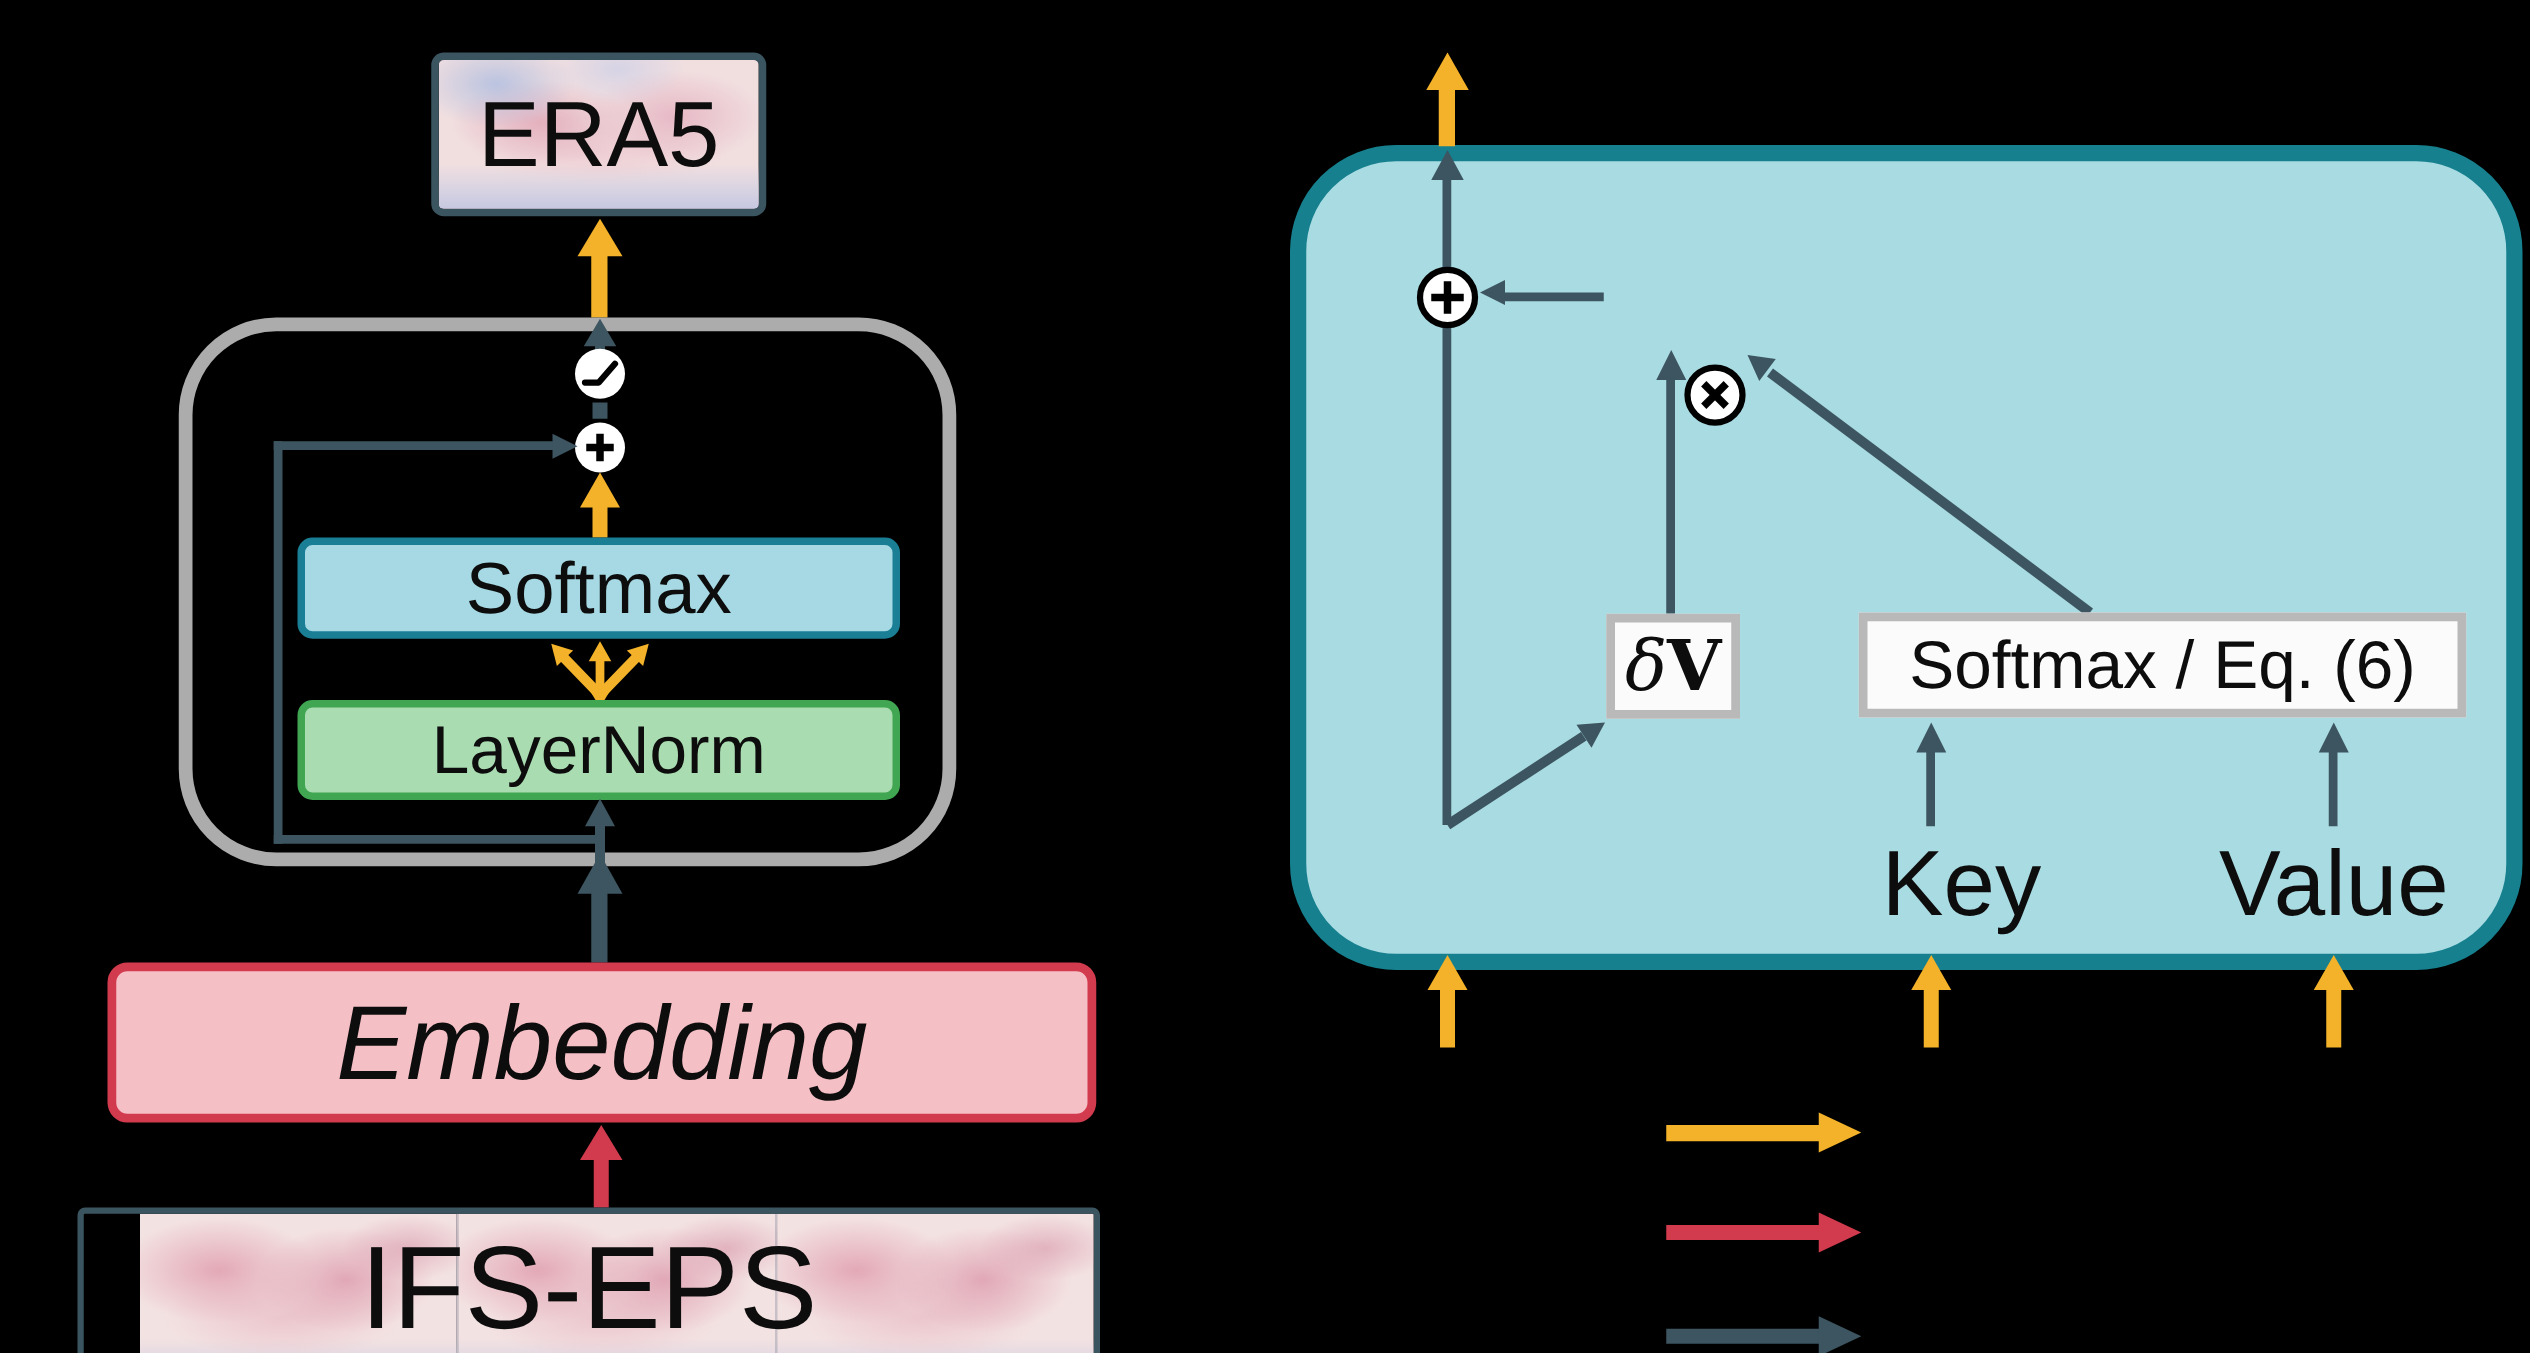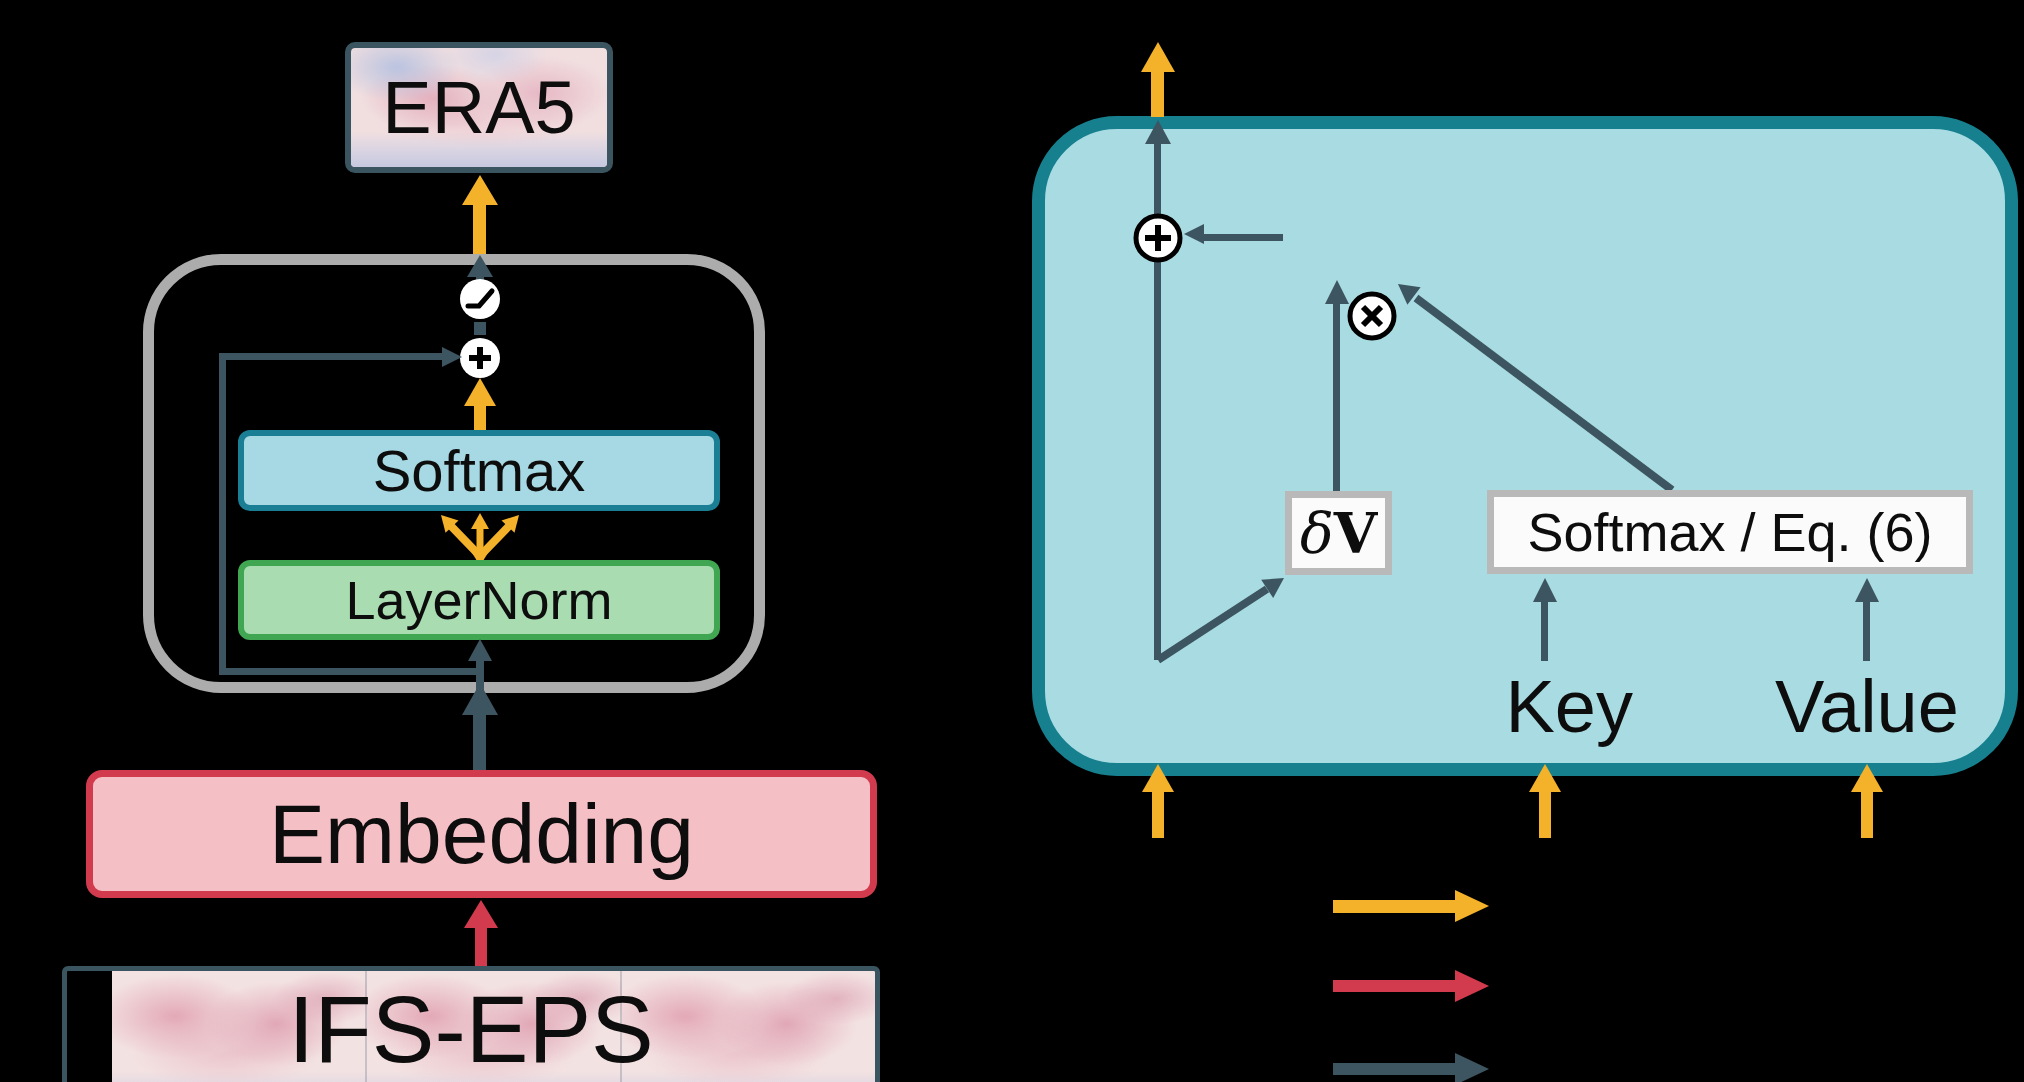--- a/index.html
+++ b/index.html
@@ -113,21 +113,21 @@
     <div class="tri" style="left:468px;top:611px;border-left:12px solid transparent;border-right:12px solid transparent;border-bottom:22px solid var(--slate);"></div>
     <div class="shaft" style="left:476px;top:631px;width:8px;height:36px;background:var(--slate);"></div>
   </div>
 
   <div>
     <div class="tri" style="left:462px;top:655px;border-left:18px solid transparent;border-right:18px solid transparent;border-bottom:32px solid var(--slate);"></div>
     <div class="shaft" style="left:473px;top:685px;width:13px;height:57px;background:var(--slate);"></div>
   </div>
 
   <div class="node" style="left:86px;top:742px;width:791px;height:128px;background:var(--embedding-fill);border:7px solid var(--embedding-border);border-radius:16px;">
-    <span style="font-size:84px;">Embedding</span>
+    <span style="font-size:84px;font-style:italic;">Embedding</span>
   </div>
 
   <div>
     <div class="tri" style="left:464px;top:872px;border-left:17px solid transparent;border-right:17px solid transparent;border-bottom:28px solid var(--red);"></div>
     <div class="shaft" style="left:475px;top:898px;width:12px;height:40px;background:var(--red);"></div>
   </div>
 
   <div class="abs" style="left:62px;top:938px;width:818px;height:161px;border:5px solid var(--map-border);border-radius:6px;overflow:hidden;display:flex;box-sizing:border-box;padding-left:45px;">
     <div class="ifs-tile"></div>
     <div class="ifs-tile"></div>

